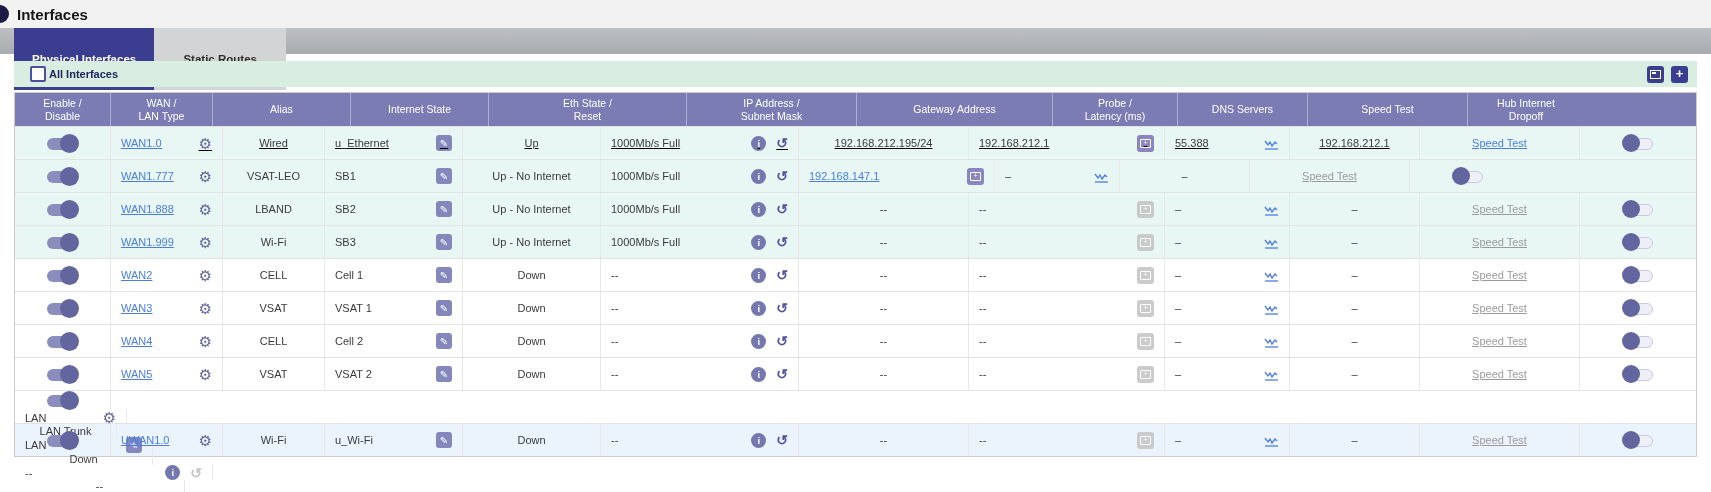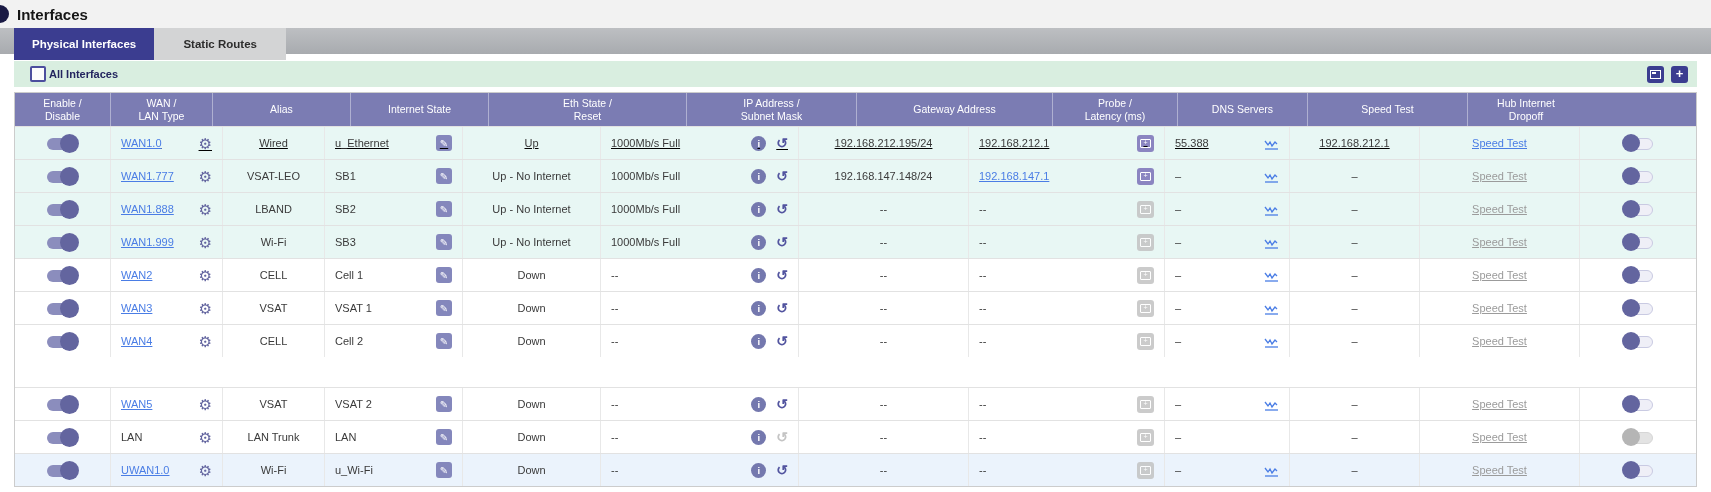--- a/index.html
+++ b/index.html
@@ -3,21 +3,21 @@
 <meta charset="utf-8">
 <style>
   html,body{margin:0;padding:0}
   body{width:1711px;height:492px;background:#fff;font-family:"Liberation Sans",sans-serif;position:relative;overflow:hidden}
 
   .top-band{position:absolute;left:0;top:0;width:1711px;height:28px;background:#f2f2f2}
   .title-dot{position:absolute;left:-9px;top:5px;width:18px;height:18px;border-radius:50%;background:#1a1a44}
   .page-title{position:absolute;left:17px;top:6px;font-size:15px;font-weight:bold;color:#161616}
 
   .tabstrip{position:absolute;left:0;top:28px;width:1711px;height:26px;background:linear-gradient(#bdbfc2,#a8abaf);display:flex;padding-left:14px;box-sizing:border-box}
-  .tab{height:100%;display:flex;align-items:center;justify-content:center;font-size:11.5px;font-weight:bold;padding:3px 18px;min-width:96px;cursor:pointer}
+  .tab{height:100%;display:flex;align-items:center;justify-content:center;font-size:11.5px;font-weight:bold;padding:18px 18px;min-width:96px;cursor:pointer}
   .tab.active{background:#3b3d90;color:#fff}
   .tab.inactive{background:#d3d4d5;color:#2d2d2d}
 
   .green-bar{position:absolute;left:14px;top:61px;width:1683px;height:26px;background:#d9eee0;display:flex;align-items:center;box-sizing:border-box}
   .checkbox{width:12px;height:12px;border:2px solid #4c4e9e;border-radius:2px;background:#fcfcfc;margin-left:16px;cursor:pointer}
   .green-label{margin-left:3px;font-size:11px;font-weight:bold;color:#23255f}
   .bar-actions{margin-left:auto;display:flex;gap:7px;margin-right:9px}
   .bar-btn{width:17px;height:17px;background:#3b3d90;border-radius:3px;color:#fff;display:flex;align-items:center;justify-content:center;cursor:pointer}
   .win-ic{width:9px;height:7px;border:1px solid #fff;position:relative}
   .win-ic::after{content:'';position:absolute;left:1px;top:1px;width:4px;height:2px;background:#fff}
@@ -193,23 +193,20 @@
     </div>
     <div class="td c5 center">
       <span>Up - No Internet</span>
     </div>
     <div class="td c6">
       <span>1000Mb/s Full</span>
       <span class="spacer"></span>
       <span class="info-ic">i</span>
       <span class="reset-ic">↺</span>
     </div>
-    <div class="td c7 center">
-      <span>192.168.147.148/24</span>
-    </div>
     <div class="td c8">
       <span class="gw lnk">192.168.147.1</span>
       <span class="spacer"></span>
       <span class="ping-ic">
             <span class="ping-glyph">+</span>
           </span>
     </div>
     <div class="td c9">
       <span>–</span>
       <span class="spacer"></span>
@@ -546,21 +543,21 @@
     <div class="td c11 center">
       <span class="lnk speed off">Speed Test</span>
     </div>
     <div class="td c12 center">
       <div class="tgl off">
             <div class="track"></div>
             <div class="knob"></div>
           </div>
     </div>
   </div>
-      <div class="tr" style="background: rgb(255, 255, 255); margin-top: 30px;">
+      <div class="tr" style="background: rgb(255, 255, 255);">
     <div class="td c1 center">
       <div class="tgl on">
             <div class="track"></div>
             <div class="knob"></div>
           </div>
     </div>
     <div class="td c2">
       <span class="lnk">WAN5</span>
       <span class="spacer"></span>
       <span class="gear-ic">⚙</span>
@@ -610,21 +607,21 @@
     <div class="td c11 center">
       <span class="lnk speed off">Speed Test</span>
     </div>
     <div class="td c12 center">
       <div class="tgl off">
             <div class="track"></div>
             <div class="knob"></div>
           </div>
     </div>
   </div>
-      <div class="tr" style="background: rgb(255, 255, 255);">
+      <div class="tr" style="background: rgb(255, 255, 255); flex-direction: column;">
     <div class="td c1 center">
       <div class="tgl on">
             <div class="track"></div>
             <div class="knob"></div>
           </div>
     </div>
     <div class="td c2">
       <span class="lnk plain">LAN</span>
       <span class="spacer"></span>
       <span class="gear-ic">⚙</span>

